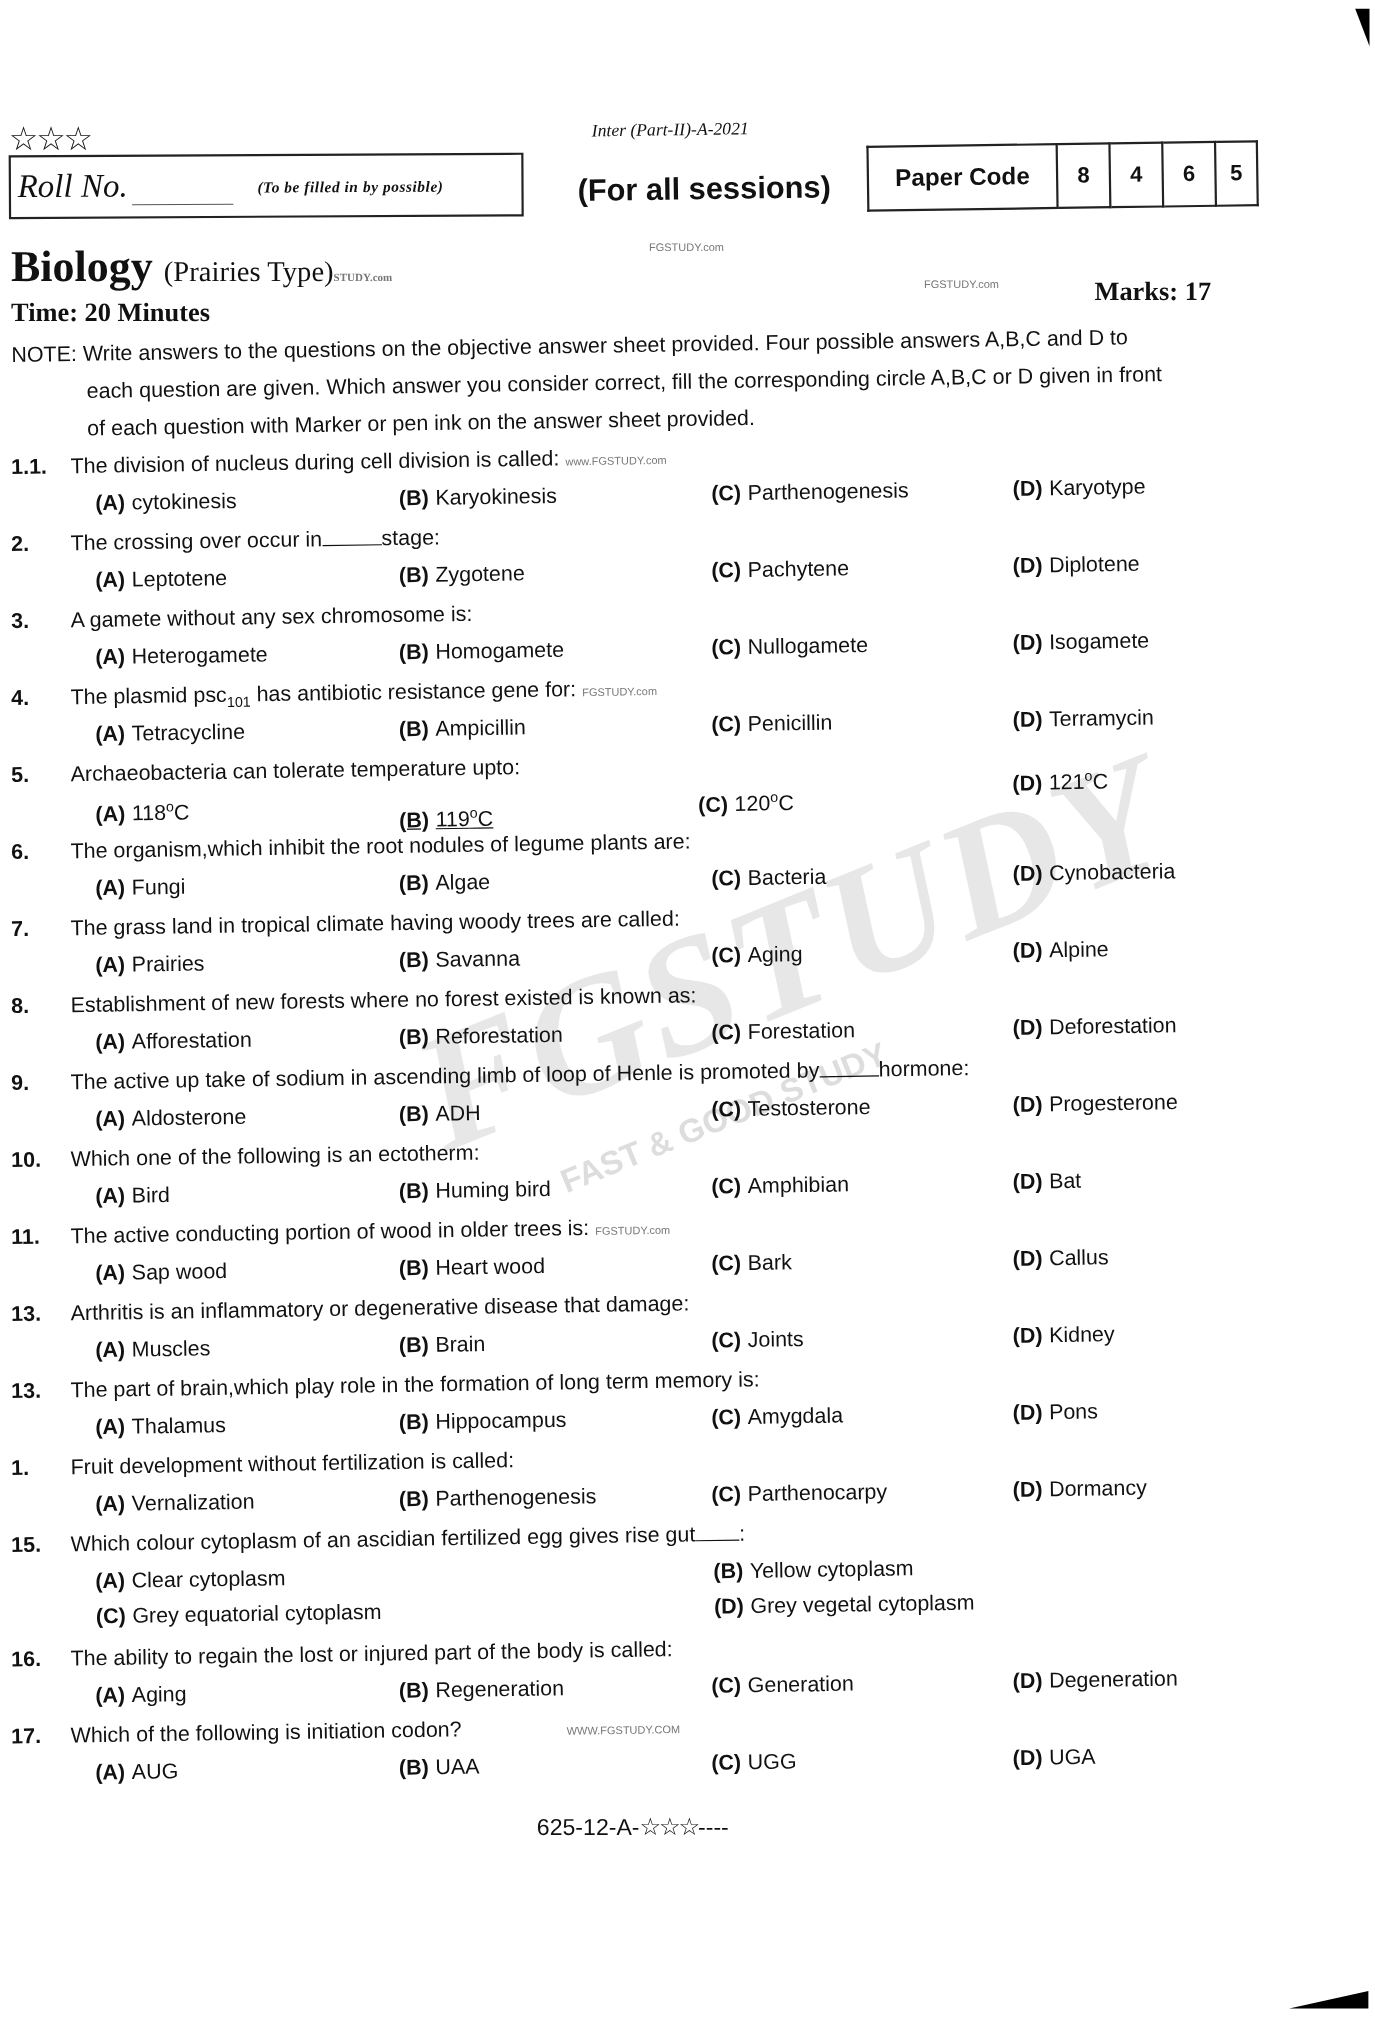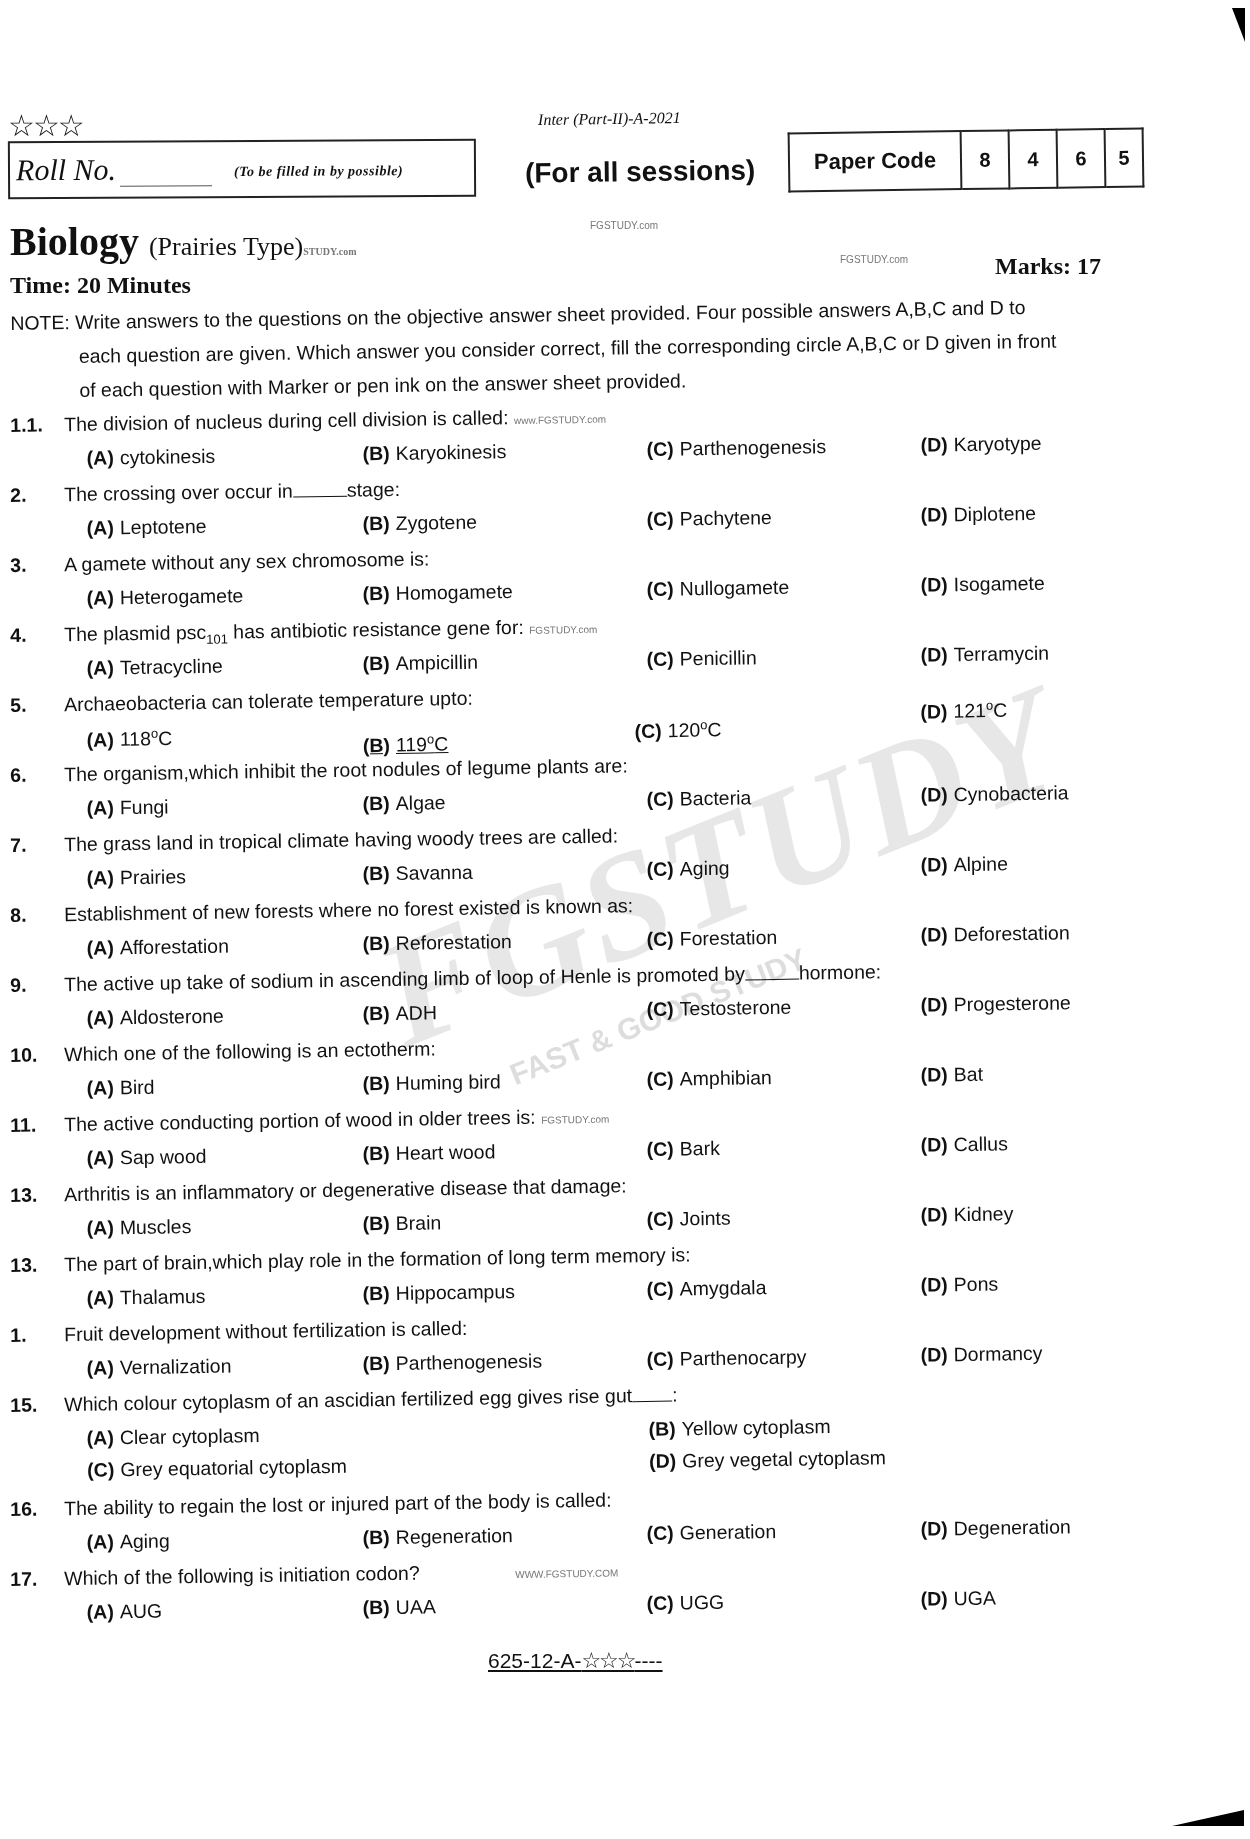--- a/index.html
+++ b/index.html
@@ -22,21 +22,21 @@
   .time { left:10px; top:272px; font-family:"Liberation Serif", serif; font-size:24px; font-weight:bold; }
   .marks { left:995px; top:253px; font-family:"Liberation Serif", serif; font-size:24px; font-weight:bold; }
   .wm { font-size:10px; color:#777; }
   .note { left:10px; top:306px; width:1190px; font-size:19.5px; line-height:34px; white-space:normal; transform:rotate(-0.9deg); transform-origin:left top; }
   .note .indent { padding-left:68px; display:block; }
   .q { position:absolute; left:10px; width:1160px; font-size:19.5px; transform:rotate(-0.9deg); transform-origin:left top; }
   .q .num { position:absolute; left:0; top:0; font-weight:bold; width:46px; }
   .q .stem { position:absolute; left:54px; top:0; white-space:nowrap; }
   .q .opt { position:absolute; white-space:nowrap; }
   .q .opt b { font-weight:bold; margin-right:6px; }
-  .footer { left:488px; top:1648px; font-size:21px;text-decoration:underline; }
+  .footer { left:488px; top:1648px; font-size:21px; }
   .footer .st { font-size:22px; letter-spacing:-2px; }
   .corner-tr { left:1232px; top:8px; width:0; height:0; border-left:13px solid transparent; border-top:34px solid #000; }
   .corner-br { left:1172px; top:1810px; width:0; height:0; border-left:72px solid transparent; border-bottom:16px solid #000; }
   .watermark { left:360px; top:780px; font-family:"Liberation Serif", serif; font-size:150px; font-weight:bold; font-style:italic; color:rgba(120,120,120,0.18); transform:rotate(-22deg); letter-spacing:4px; pointer-events:none; }
   .watermark2 { left:500px; top:1000px; font-size:30px; font-weight:bold; color:rgba(120,120,120,0.25); transform:rotate(-22deg); pointer-events:none; }
   .blank { display:inline-block; width:54px; border-bottom:1.5px solid #111; height:14px; }
   sup, sub { font-size:13px; }
 </style>
 </head>
 <body>

